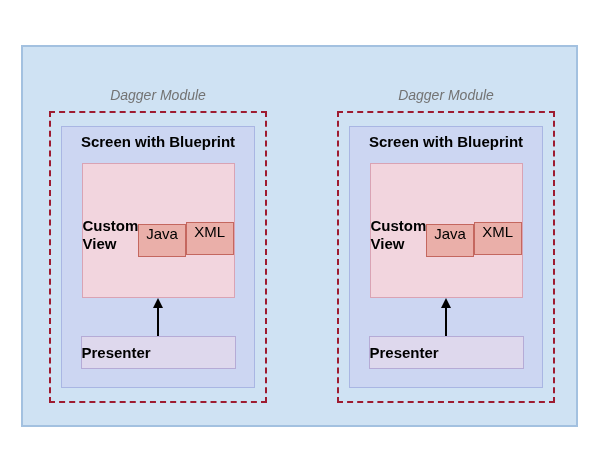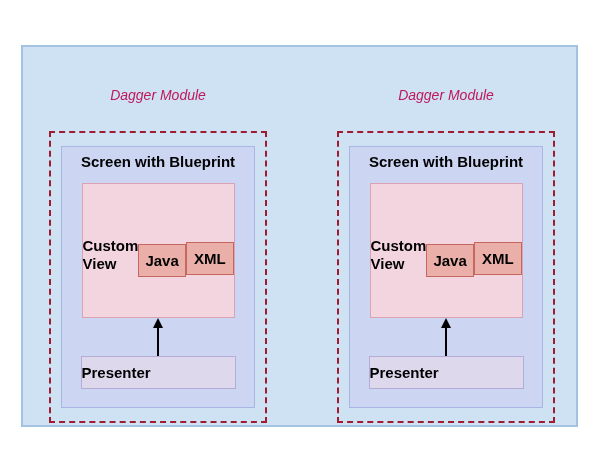--- a/index.html
+++ b/index.html
@@ -32,23 +32,23 @@
     top: 40px;
     width: 218px;
   }
   .module-left  { left: 26px; }
   .module-right { left: 314px; }
 
   .module-label {
     text-align: center;
     font-style: italic;
     font-size: 14px;
-    color: #be185d;
+    color: #737373;
     line-height: 16px;
-    margin-bottom: 28px;
+    margin-bottom: 8px;
   }
 
   .dashed-box {
     border: 2px dashed var(--module-dashed-border, #9e1b30);
     height: 292px;
     padding: 13px 10px;
   }
 
   .screen-box {
     width: 194px;
@@ -85,24 +85,23 @@
     color: #000000;
     line-height: 18px;
   }
 
   .code-box {
     width: 118px;
     height: 33px;
     background: var(--code-box-bg, #eaafa9);
     border: 1px solid var(--code-box-border, #c4675f);
     display: flex;
-    align-items: center;
     justify-content: center;
     font-size: 15px;
-    font-weight: bold;
+    font-weight: normal;
     color: #000000;
   }
   .code-box.java { margin-top: 12px; }
   .code-box.xml  { margin-top: 8px; }
 
   .arrow {
     height: 38px;
     display: flex;
     flex-direction: column;
     align-items: center;

